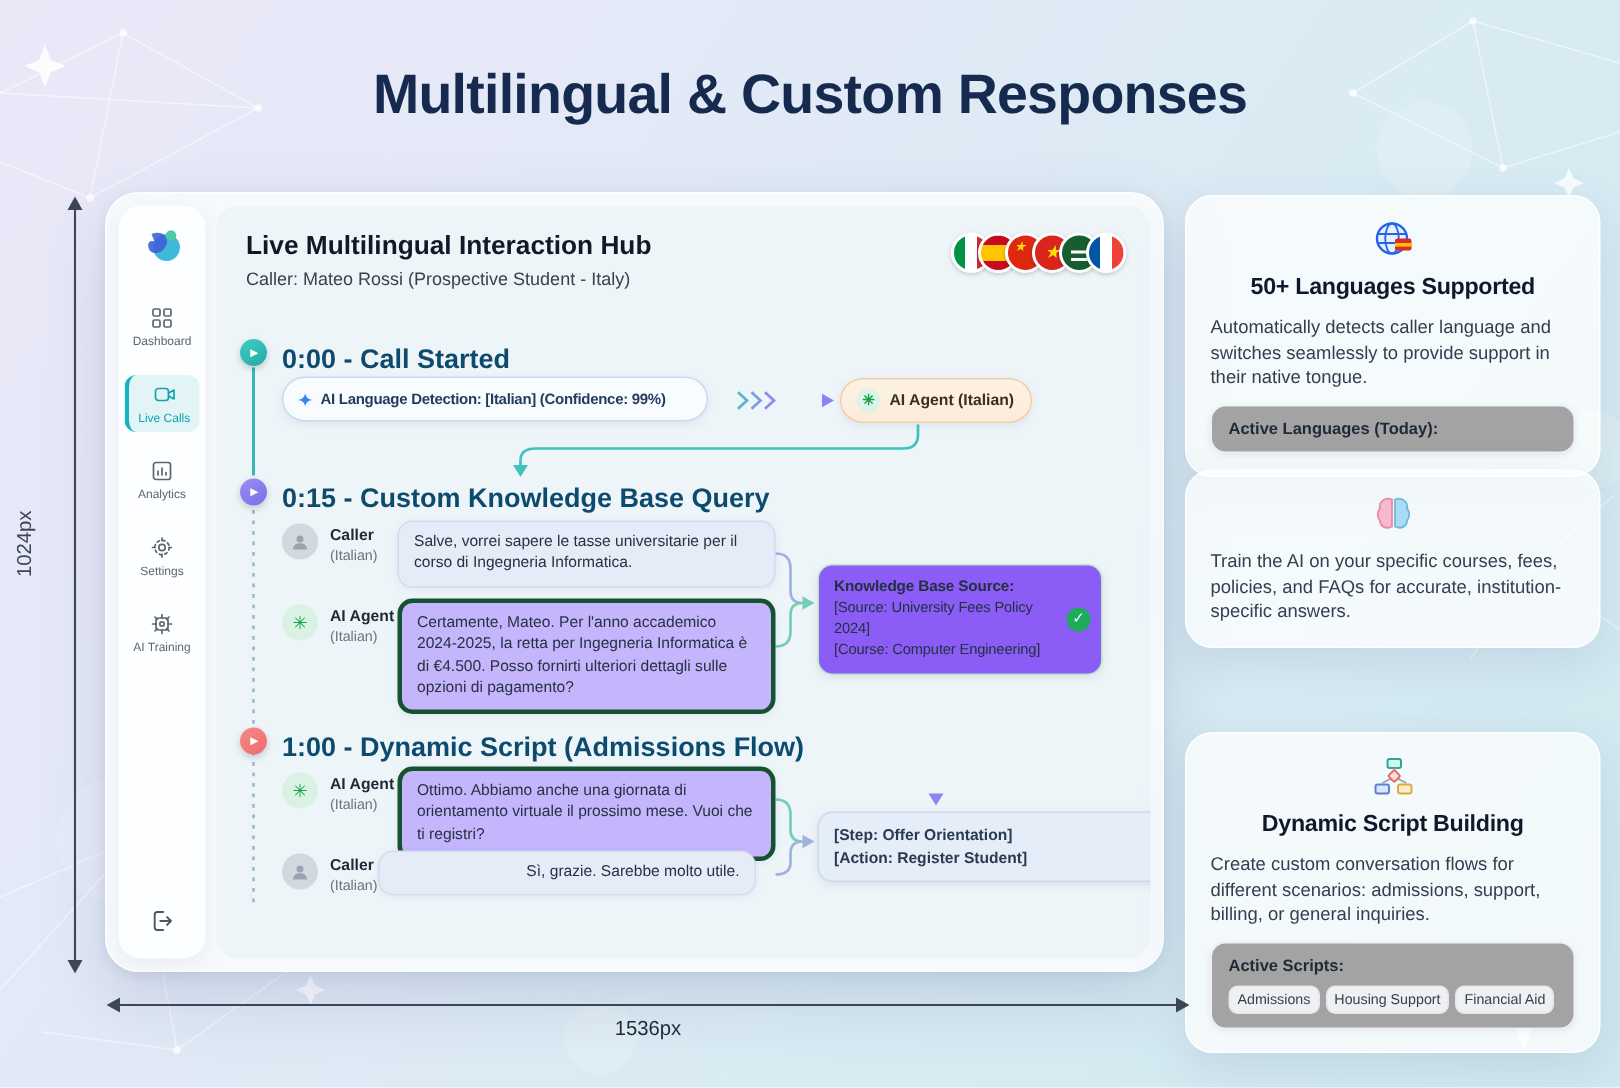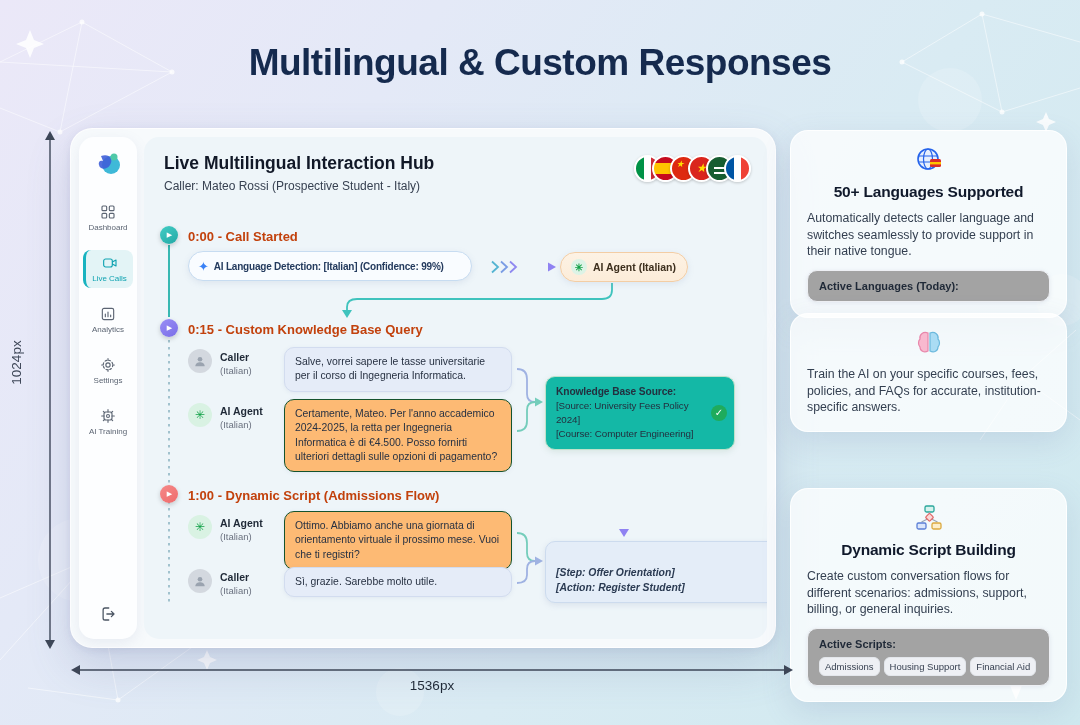--- a/index.html
+++ b/index.html
@@ -75,21 +75,21 @@
   .flag-france { background:linear-gradient(90deg,#0055a4 33%,#ffffff 33%,#ffffff 66%,#ef4135 66%); }
 
   .connectors { position:absolute; inset:0; z-index:0; }
   .content > .abs { position:absolute; z-index:1; }
 
   .event-marker { width:18px; height:18px; border-radius:50%; display:flex; align-items:center; justify-content:center; box-shadow:0 2px 5px rgba(0,0,0,.18); }
   .event-marker span { color:#fff; font-size:7px; margin-left:1px; }
   .marker-teal   { background:linear-gradient(145deg,#43cdc5,#23a8a5); }
   .marker-purple { background:linear-gradient(145deg,#998ef5,#7a6de8); }
   .marker-red    { background:linear-gradient(145deg,#f58a8a,#ef6a6a); }
-  .event-title { font-size:13px; font-weight:800; color:#c2410c; white-space:nowrap; }
+  .event-title { font-size:18px; font-weight:800; color:#0c4a6e; white-space:nowrap; }
 
   .chip {
     display:flex; align-items:center; border-radius:16px; font-weight:700; white-space:nowrap;
     box-shadow:0 2px 6px rgba(120,140,180,.15);
   }
   .chip-detect {
     left:44px; top:114px; height:30px; width:284px; padding:0 10px 0 9px; gap:5px;
     background:#f9fcff; border:1px solid #c7dcf1; font-size:10px; color:#243b5e; letter-spacing:-.2px;
   }
   .chip-detect .spark { color:#3b82f6; font-size:13px; font-weight:400; }
@@ -101,42 +101,41 @@
 
   .speaker { width:46px; }
   .avatar { width:24px; height:24px; border-radius:50%; display:flex; align-items:center; justify-content:center; }
   .avatar-caller { background:#d3d8df; }
   .avatar-caller svg { width:14px; height:14px; fill:#9aa3af; }
   .avatar-agent { background:#d9f2e3; color:#15a34a; font-size:12px; }
   .speaker-name { font-size:10.5px; font-weight:800; color:#1f2937; white-space:nowrap; }
   .speaker-lang { font-size:9.5px; color:#6b7280; }
 
   .bubble {
-    width:228px; border-radius:10px; padding:7px 10px; font-size:10.4px; line-height:1.38; color:#273142;
+    width:252px; border-radius:10px; padding:7px 10px; font-size:10.4px; line-height:1.38; color:#273142;
     box-shadow:0 1px 4px rgba(120,140,180,.12);
-    margin-left:19px;
   }
   .bubble-caller { background:#e5ecf8; border:1px solid #d2dcef; }
-  .bubble-agent  { background:#fdba74; border:1px solid #14532d; }
+  .bubble-agent  { background:#c4b5fd; border:3px solid #14532d; }
 
   .kb-box {
     left:401px; top:239px; width:190px; padding:8px 26px 8px 10px; border-radius:10px;
-    background:#14b8a6; border:1px solid #bfe2cb; font-size:9.8px; line-height:1.42; color:#23303f;
+    background:#8b5cf6; border:1px solid #bfe2cb; font-size:9.8px; line-height:1.42; color:#23303f;
     box-shadow:0 2px 6px rgba(110,160,130,.18); letter-spacing:-.1px;
   }
   .kb-box .kb-title { font-weight:800; font-size:10.2px; }
   .kb-check {
     position:absolute; right:7px; top:50%; transform:translateY(-50%);
     width:16px; height:16px; border-radius:50%; background:#1fab5c; color:#fff; font-size:10px;
     display:flex; align-items:center; justify-content:center;
   }
   .step-box {
-    left:401px; top:404px; width:240px; padding:23px 22px 7px 10px; border-radius:10px;
+    left:401px; top:404px; width:240px; padding:8px 22px 7px 10px; border-radius:10px;
     background:#e4edf8; border:1px solid #ccdbee; font-size:10.4px; font-weight:700; line-height:1.45; color:#2a3a52;
-    box-shadow:0 2px 6px rgba(120,140,180,.18); cursor:pointer;font-style:italic;
+    box-shadow:0 2px 6px rgba(120,140,180,.18); cursor:pointer;
   }
   .step-chevron { position:absolute; right:9px; top:50%; transform:translateY(-50%); color:#8b97a8; font-size:14px; font-weight:400; }
 
   
   .card {
     position:absolute; left:790px; width:277px; background:rgba(255,255,255,.74);
     border:1px solid rgba(255,255,255,.9); border-radius:18px; padding:15px 16px;
     box-shadow:0 10px 30px rgba(100,110,160,.16); z-index:2;
   }
   .card-head { display:flex; align-items:center; gap:9px;flex-direction:column; }
@@ -371,21 +370,21 @@
     <div class="abs speaker" style="left:44px; top:432px;">
       <div class="avatar avatar-caller">
         <svg viewBox="0 0 24 24">
             <circle cx="12" cy="9" r="4"></circle>
             <path d="M4 21 c0 -5 4 -7 8 -7 s8 2 8 7 z"></path>
           </svg>
       </div>
     </div>
     <div class="abs speaker-name" style="left:76px; top:434px;">Caller</div>
     <div class="abs speaker-lang" style="left:76px; top:448px;">(Italian)</div>
-    <div class="abs bubble bubble-caller" style="left:121px; top:430px;">Sì, grazie. Sarebbe molto utile.</div>
+    <div class="abs bubble bubble-caller" style="left:108px; top:430px;text-align:right;">Sì, grazie. Sarebbe molto utile.</div>
 
     <div class="abs step-box">
       <div>[Step: Offer Orientation]</div>
       <div>[Action: Register Student]</div>
       <span class="step-chevron">›</span>
     </div>
   </section>
 </div>
 
 <div class="card" style="top:130px;">

